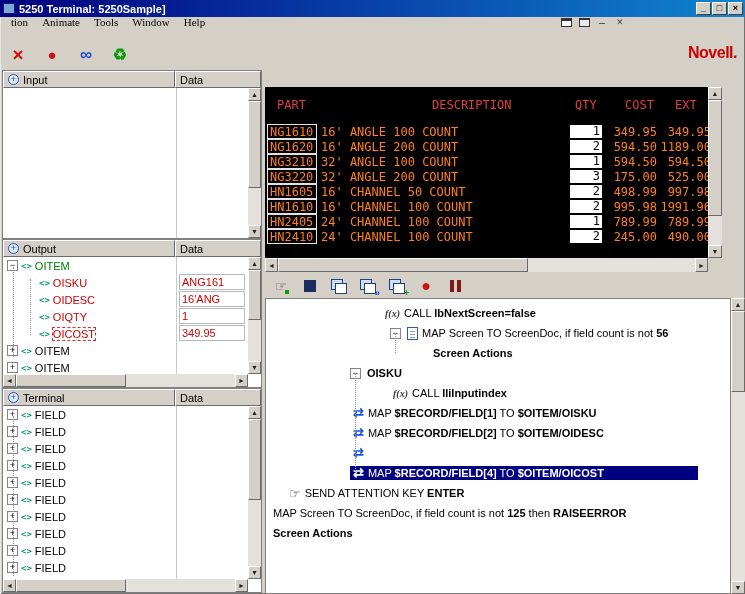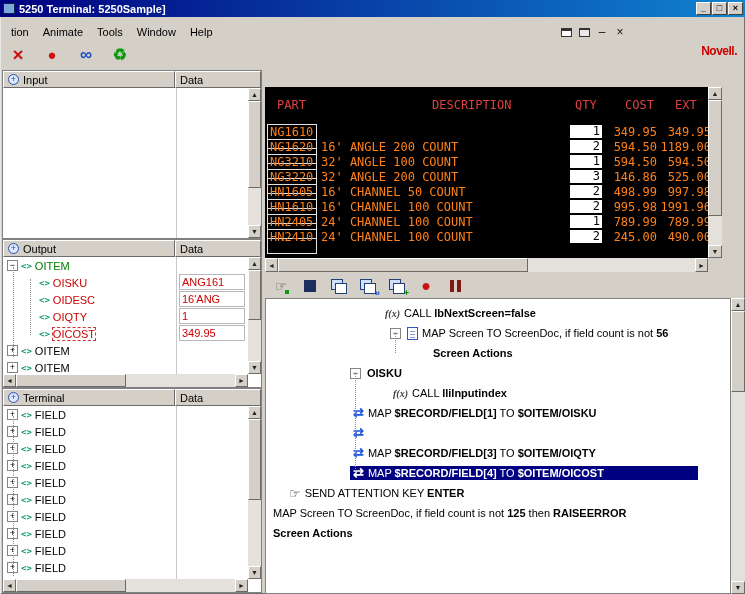--- a/index.html
+++ b/index.html
@@ -12,35 +12,35 @@
   .titlebar{position:absolute;left:0;top:0;width:745px;height:17px;
     background:linear-gradient(90deg,#000080,#1084d0);display:flex;align-items:center;
     color:#fff;font-weight:bold;padding-left:3px;gap:4px;}
   .appicon{width:12px;height:11px;background:#7ea6d8;border:1px solid #06245c;flex:none;}
   .tb-btns{position:absolute;right:2px;top:2px;display:flex;gap:1px;}
   .tbtn{width:15px;height:13px;background:#d4d0c8;color:#000;font-weight:bold;font-size:9px;
     display:flex;align-items:center;justify-content:center;
     border:1px solid;border-color:#fff #404040 #404040 #fff;line-height:1;}
 
   
-  .menubar{position:absolute;left:0;top:20px;width:632px;height:24px;display:flex;align-items:center;padding:0 4px;}
+  .menubar{position:absolute;left:0;top:10px;width:632px;height:24px;display:flex;align-items:center;padding:0 4px;font-family:Liberation Serif, serif;}
   .menu-item{padding:2px 7px;}
   .menubar .spacer{flex:1;}
   .mdi-ctrl{width:16px;height:15px;display:flex;align-items:center;justify-content:center;font-size:12px;color:#111;margin-left:2px;}
   .winico{width:11px;height:9px;border:1px solid #333;background:#fff;border-top-width:3px;display:block;}
   .winico.w2{border-top-width:2px;background:#e8e8e8;}
 
   
   .toolbar{position:absolute;left:0;top:41px;width:745px;height:27px;display:flex;align-items:center;gap:14px;padding-left:8px;}
   .tbi{width:20px;height:20px;display:flex;align-items:center;justify-content:center;}
   .tb-x{color:#cc1111;font-size:19px;font-weight:bold;}
   .tb-rec{color:#cc1111;font-size:15px;}
   .tb-link{color:#1e50c8;font-size:17px;font-weight:bold;}
   .tb-ref{color:#0c9a0c;font-size:16px;font-weight:bold;}
-  .brand{position:absolute;right:8px;top:44px;color:#cc0000;font-weight:bold;font-size:12px;letter-spacing:-0.5px;}
+  .brand{position:absolute;right:8px;top:44px;color:#cc0000;font-weight:bold;font-size:16px;letter-spacing:-0.5px;}
 
   
   .panel{position:absolute;left:2px;width:260px;background:#fff;border:1px solid #808080;}
   .phead{display:flex;height:17px;background:#d4d0c8;flex:none;}
   .phcell{display:flex;align-items:center;gap:4px;padding-left:4px;background:#d4d0c8;
     border:1px solid;border-color:#fff #6a6a6a #6a6a6a #fff;overflow:hidden;}
   .phcell.main{width:172px;flex:none;}
   .phcell.rest{flex:1;}
   .phicon{width:11px;height:11px;border-radius:50%;border:1px solid #2a52a8;color:#2a52a8;
     font-size:9px;line-height:9px;display:flex;align-items:center;justify-content:center;flex:none;background:#dde8ff;}
@@ -74,21 +74,21 @@
 
   
   .termwrap{position:absolute;left:265px;top:87px;width:457px;height:185px;}
   .term{position:absolute;left:0;top:0;width:443px;height:171px;background:#000;
     font-family:"DejaVu Sans Mono",monospace;font-size:12px;overflow:hidden;}
   .thead{position:absolute;top:11px;left:0;right:0;height:14px;color:#dd4040;}
   .th{position:absolute;white-space:pre;}
   .trows{position:absolute;top:37px;left:0;right:0;}
   .trow{position:relative;height:15px;color:#ff8118;}
   .tc{position:absolute;white-space:pre;}
-  .tpart{left:2px;width:50px;top:0;height:25px;line-height:14px;padding-left:2px;border:1px solid #e2e2e2;}
+  .tpart{left:2px;width:50px;top:0;height:15px;line-height:14px;padding-left:2px;border:1px solid #e2e2e2;}
   .tdesc{left:56px;top:1px;}
   .tqty{left:305px;width:32px;top:1px;height:13px;line-height:13px;background:#fff;color:#000;text-align:right;padding-right:2px;}
   .tcost{left:338px;width:54px;top:1px;text-align:right;}
   .text2{left:392px;width:54px;top:1px;text-align:right;}
   .tcorner{position:absolute;left:443px;top:171px;width:14px;height:14px;background:#d4d0c8;}
 
   
   .atb{position:absolute;left:265px;top:274px;width:457px;height:24px;display:flex;align-items:center;gap:9px;padding-left:6px;}
   .abi{width:20px;height:18px;display:flex;align-items:center;justify-content:center;position:relative;}
   .ab-hand{color:#555;font-size:14px;}
@@ -349,20 +349,21 @@
       <div class="thead">
         <span class="th" style="left:12px">PART</span>
         <span class="th" style="left:167px">DESCRIPTION</span>
         <span class="th" style="left:310px">QTY</span>
         <span class="th" style="left:360px">COST</span>
         <span class="th" style="left:410px">EXT</span>
       </div>
       <div class="trows" id="terminal-rows">
           <div class="trow">
        <span class="tc tpart">NG1610</span>
+       <span class="tc tdesc">16' ANGLE 100 COUNT</span>
        <span class="tc tqty">1</span>
        <span class="tc tcost">349.95</span>
        <span class="tc text2">349.95</span>
      </div>
           <div class="trow">
        <span class="tc tpart">NG1620</span>
        <span class="tc tdesc">16' ANGLE 200 COUNT</span>
        <span class="tc tqty">2</span>
        <span class="tc tcost">594.50</span>
        <span class="tc text2">1189.00</span>
@@ -371,21 +372,21 @@
        <span class="tc tpart">NG3210</span>
        <span class="tc tdesc">32' ANGLE 100 COUNT</span>
        <span class="tc tqty">1</span>
        <span class="tc tcost">594.50</span>
        <span class="tc text2">594.50</span>
      </div>
           <div class="trow">
        <span class="tc tpart">NG3220</span>
        <span class="tc tdesc">32' ANGLE 200 COUNT</span>
        <span class="tc tqty">3</span>
-       <span class="tc tcost">146.86</span>
+       <span class="tc tcost">175.00</span>
        <span class="tc text2">525.00</span>
      </div>
           <div class="trow">
        <span class="tc tpart">HN1605</span>
        <span class="tc tdesc">16' CHANNEL 50 COUNT</span>
        <span class="tc tqty">2</span>
        <span class="tc tcost">498.99</span>
        <span class="tc text2">997.98</span>
      </div>
           <div class="trow">
@@ -482,26 +483,26 @@
      </div>
         <div class="arow" style="padding-left:84px">
        <span class="acontent">
             <span class="ic-map">⇄</span>
             <span class="atext">MAP <b>$RECORD/FIELD[1]</b> TO <b>$OITEM/OISKU</b></span>
           </span>
      </div>
         <div class="arow" style="padding-left:84px">
        <span class="acontent">
             <span class="ic-map">⇄</span>
+            <span class="atext">MAP <b>$RECORD/FIELD[2]</b> TO <b>$OITEM/OIDESC</b></span>
           </span>
      </div>
         <div class="arow" style="padding-left:84px">
        <span class="acontent">
             <span class="ic-map">⇄</span>
-            <span class="atext">MAP <b>$RECORD/FIELD[3]</b> TO <b>$OITEM/OIQTY</b></span>
           </span>
      </div>
         <div class="arow" style="padding-left:84px">
        <span class="acontent sel">
             <span class="ic-map">⇄</span>
             <span class="atext">MAP <b>$RECORD/FIELD[4]</b> TO <b>$OITEM/OICOST</b></span>
           </span>
      </div>
         <div class="arow" style="padding-left:20px">
        <span class="acontent">

